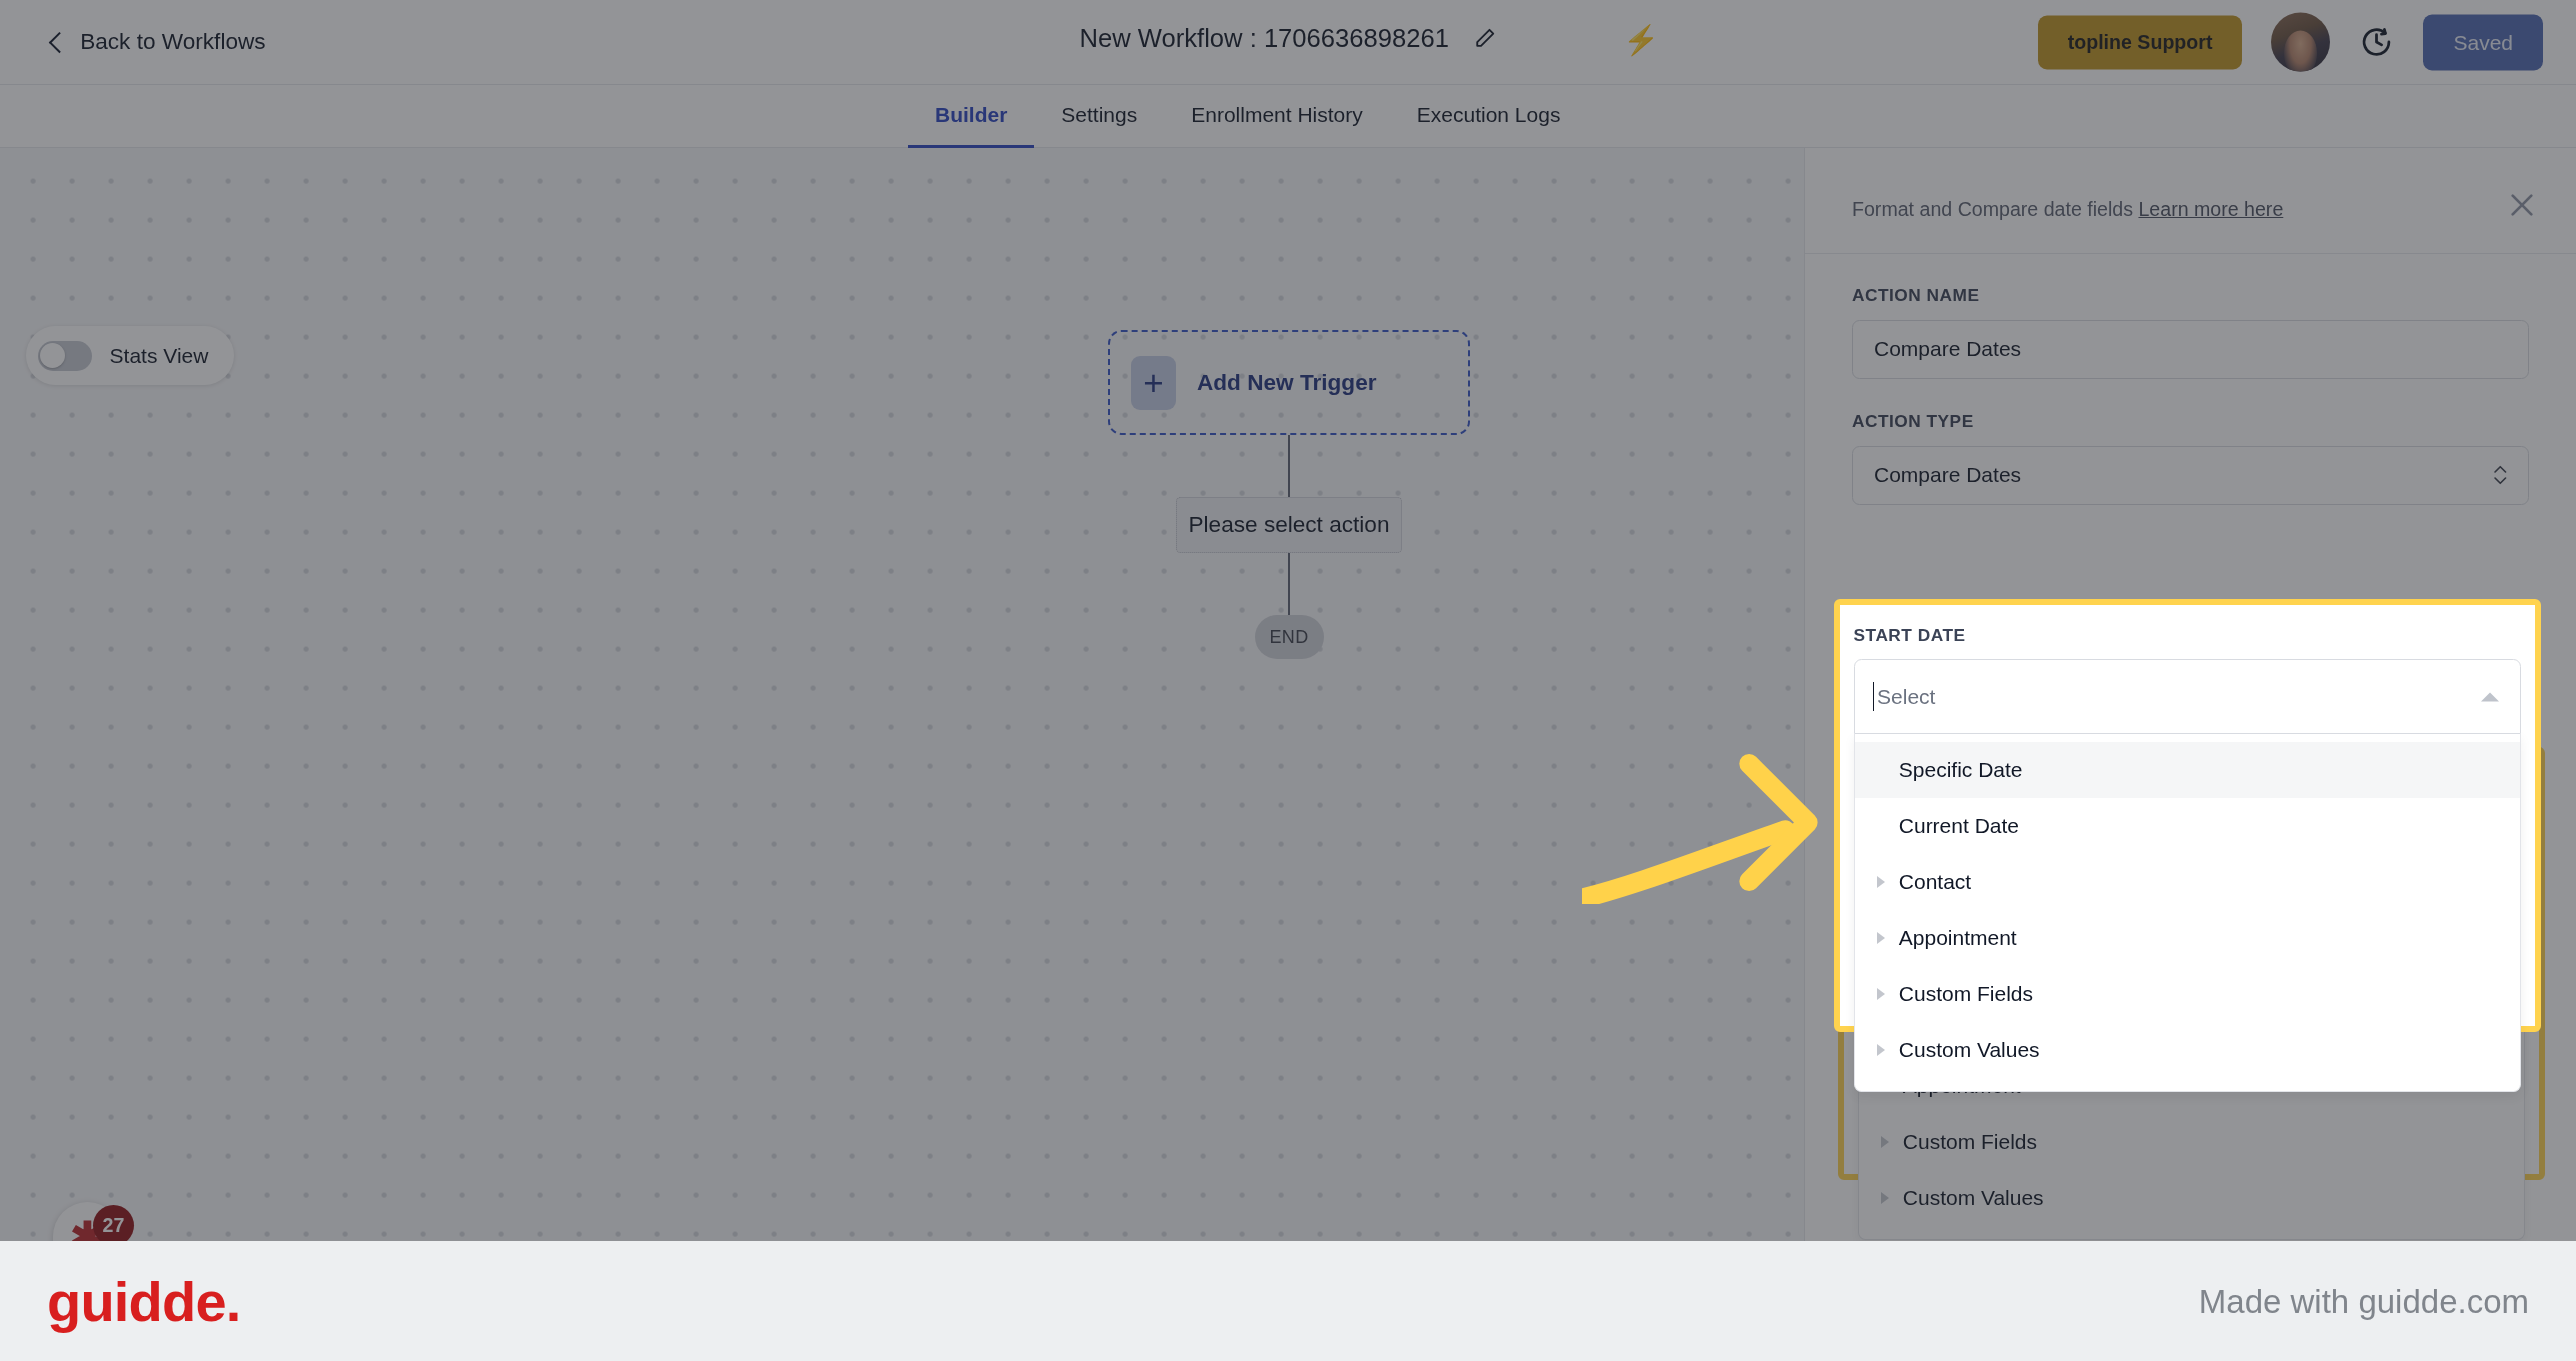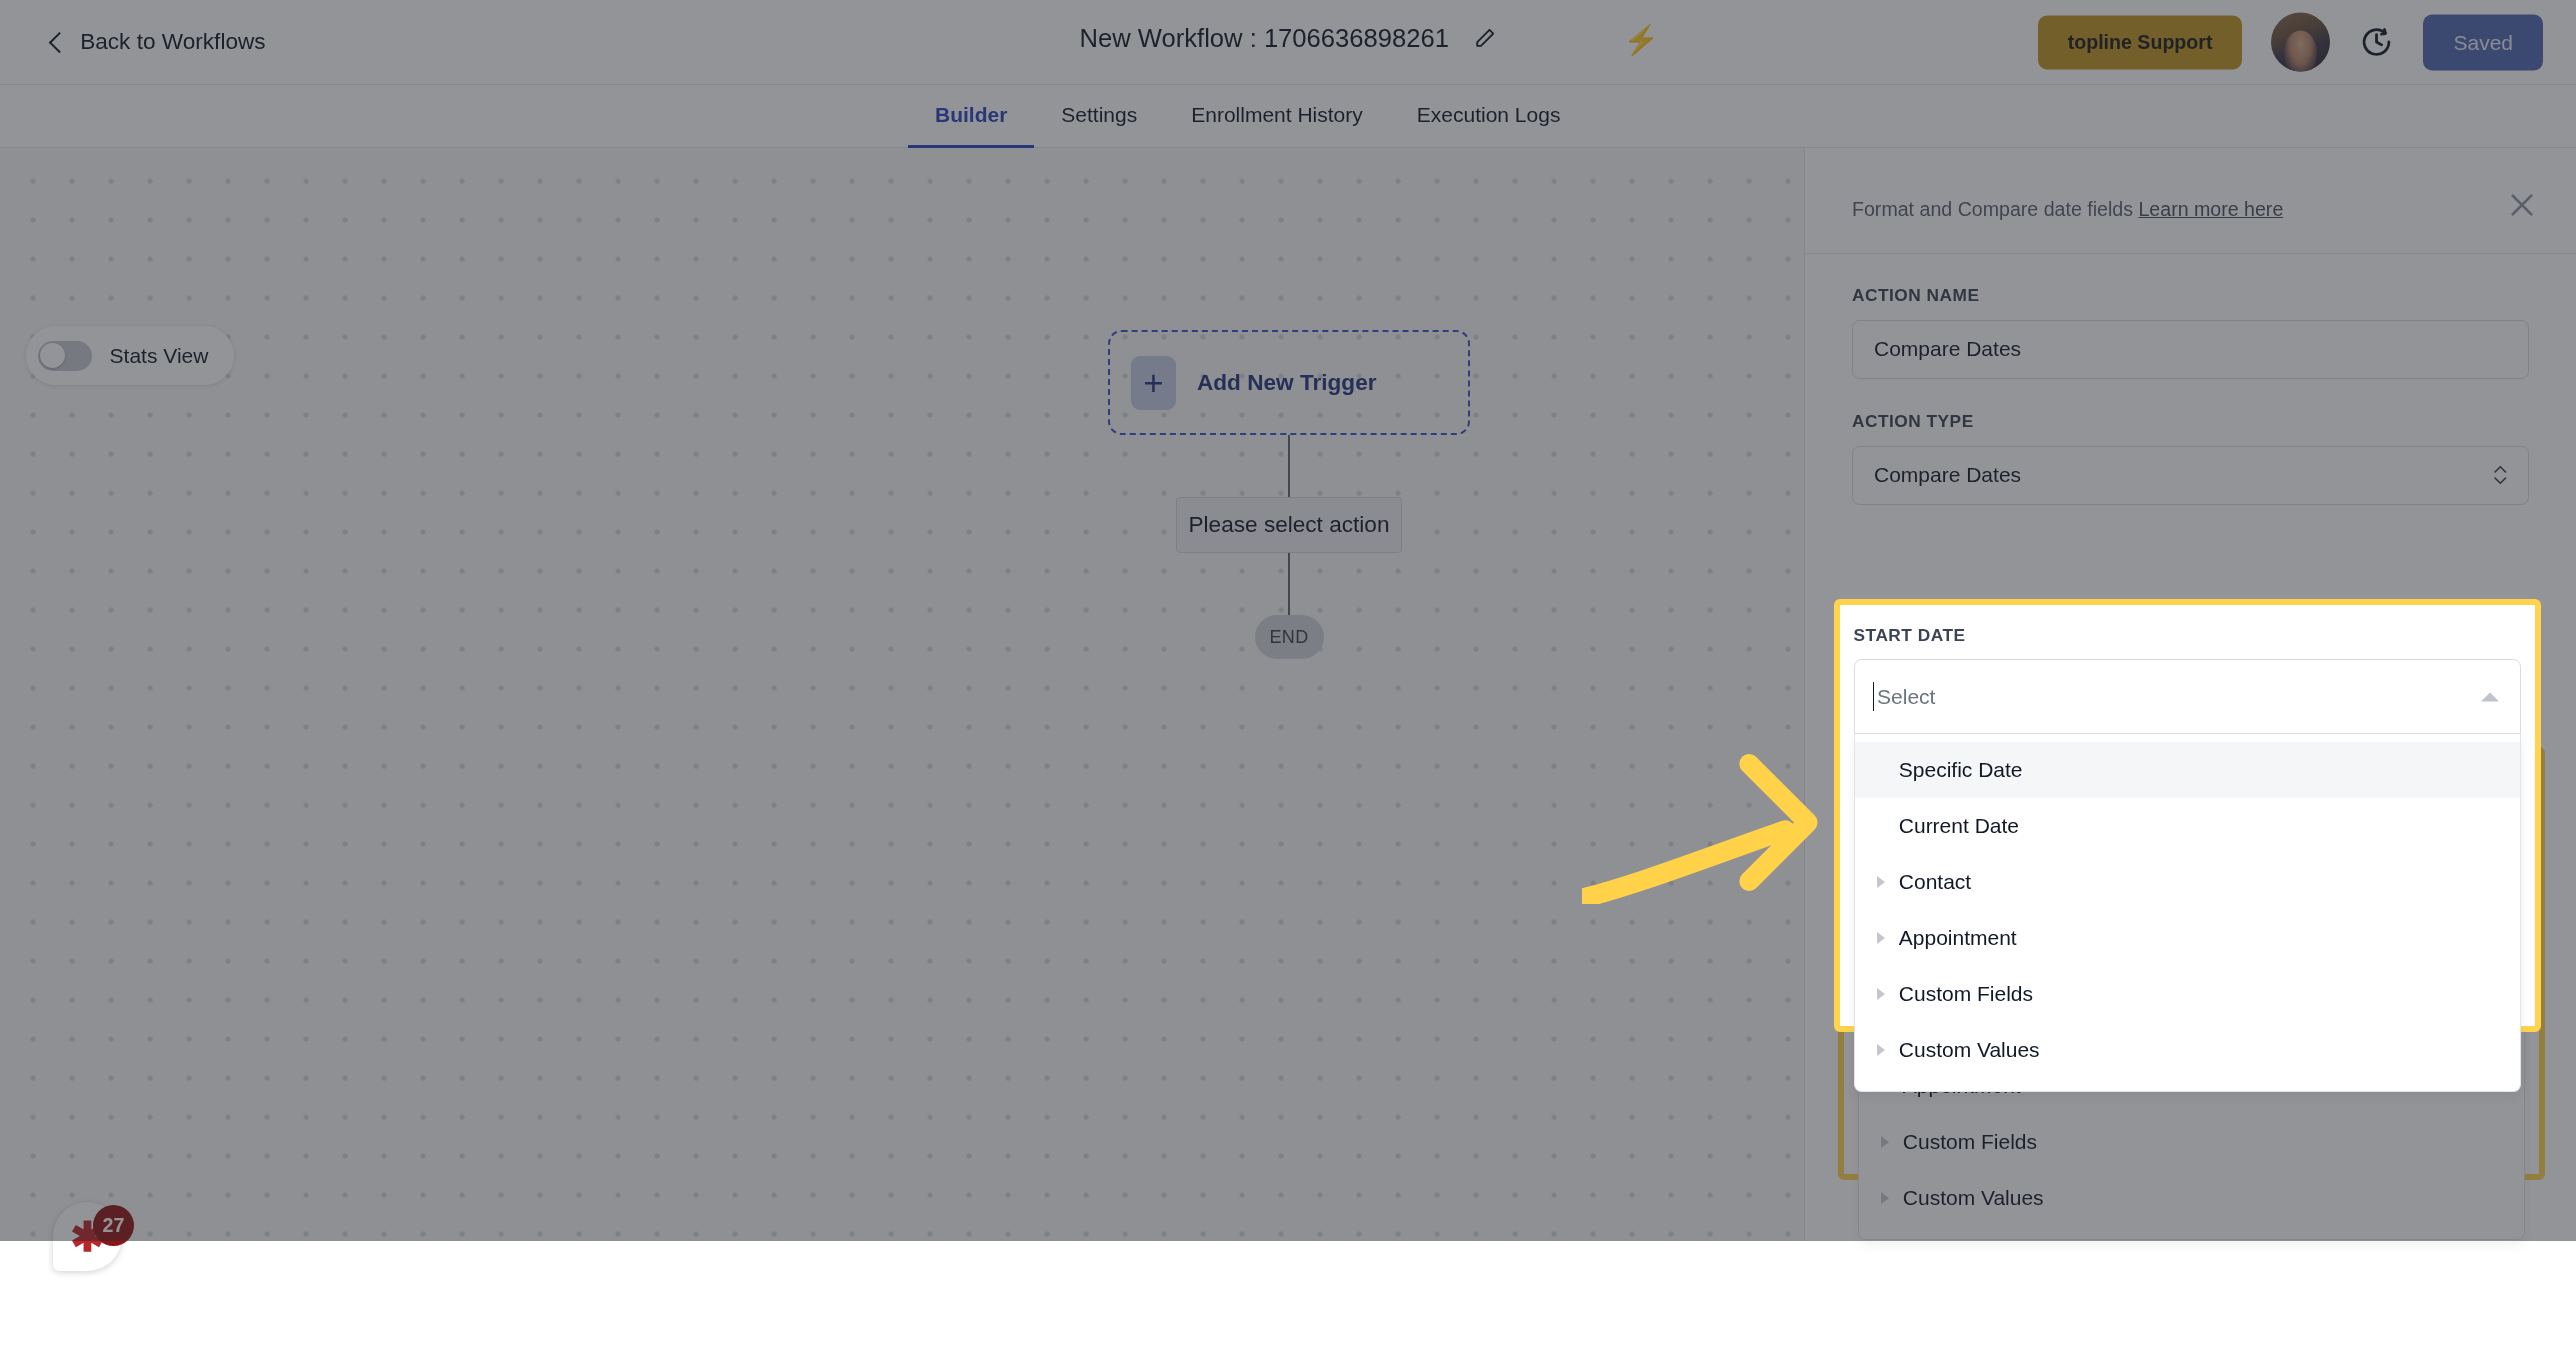--- a/index.html
+++ b/index.html
@@ -496,15 +496,19 @@
         </div>
       </div>
     </div>
   </div>
 
   <svg class="arrow-svg" viewBox="0 0 360 220">
     <path d="M-10 215 C 60 200, 175 155, 270 122" stroke="#ffd24a" stroke-width="26" fill="none" stroke-linecap="round"></path>
     <path d="M222 34 L 300 112 L 222 190" stroke="#ffd24a" stroke-width="26" fill="none" stroke-linecap="round" stroke-linejoin="round"></path>
   </svg>
 
+  <div class="guidde-bar">
+    <div class="guidde-logo">guidde.</div>
+    <div class="guidde-made">Made with guidde.com</div>
+  </div>
 
 </div>
 
 
 </body></html>

